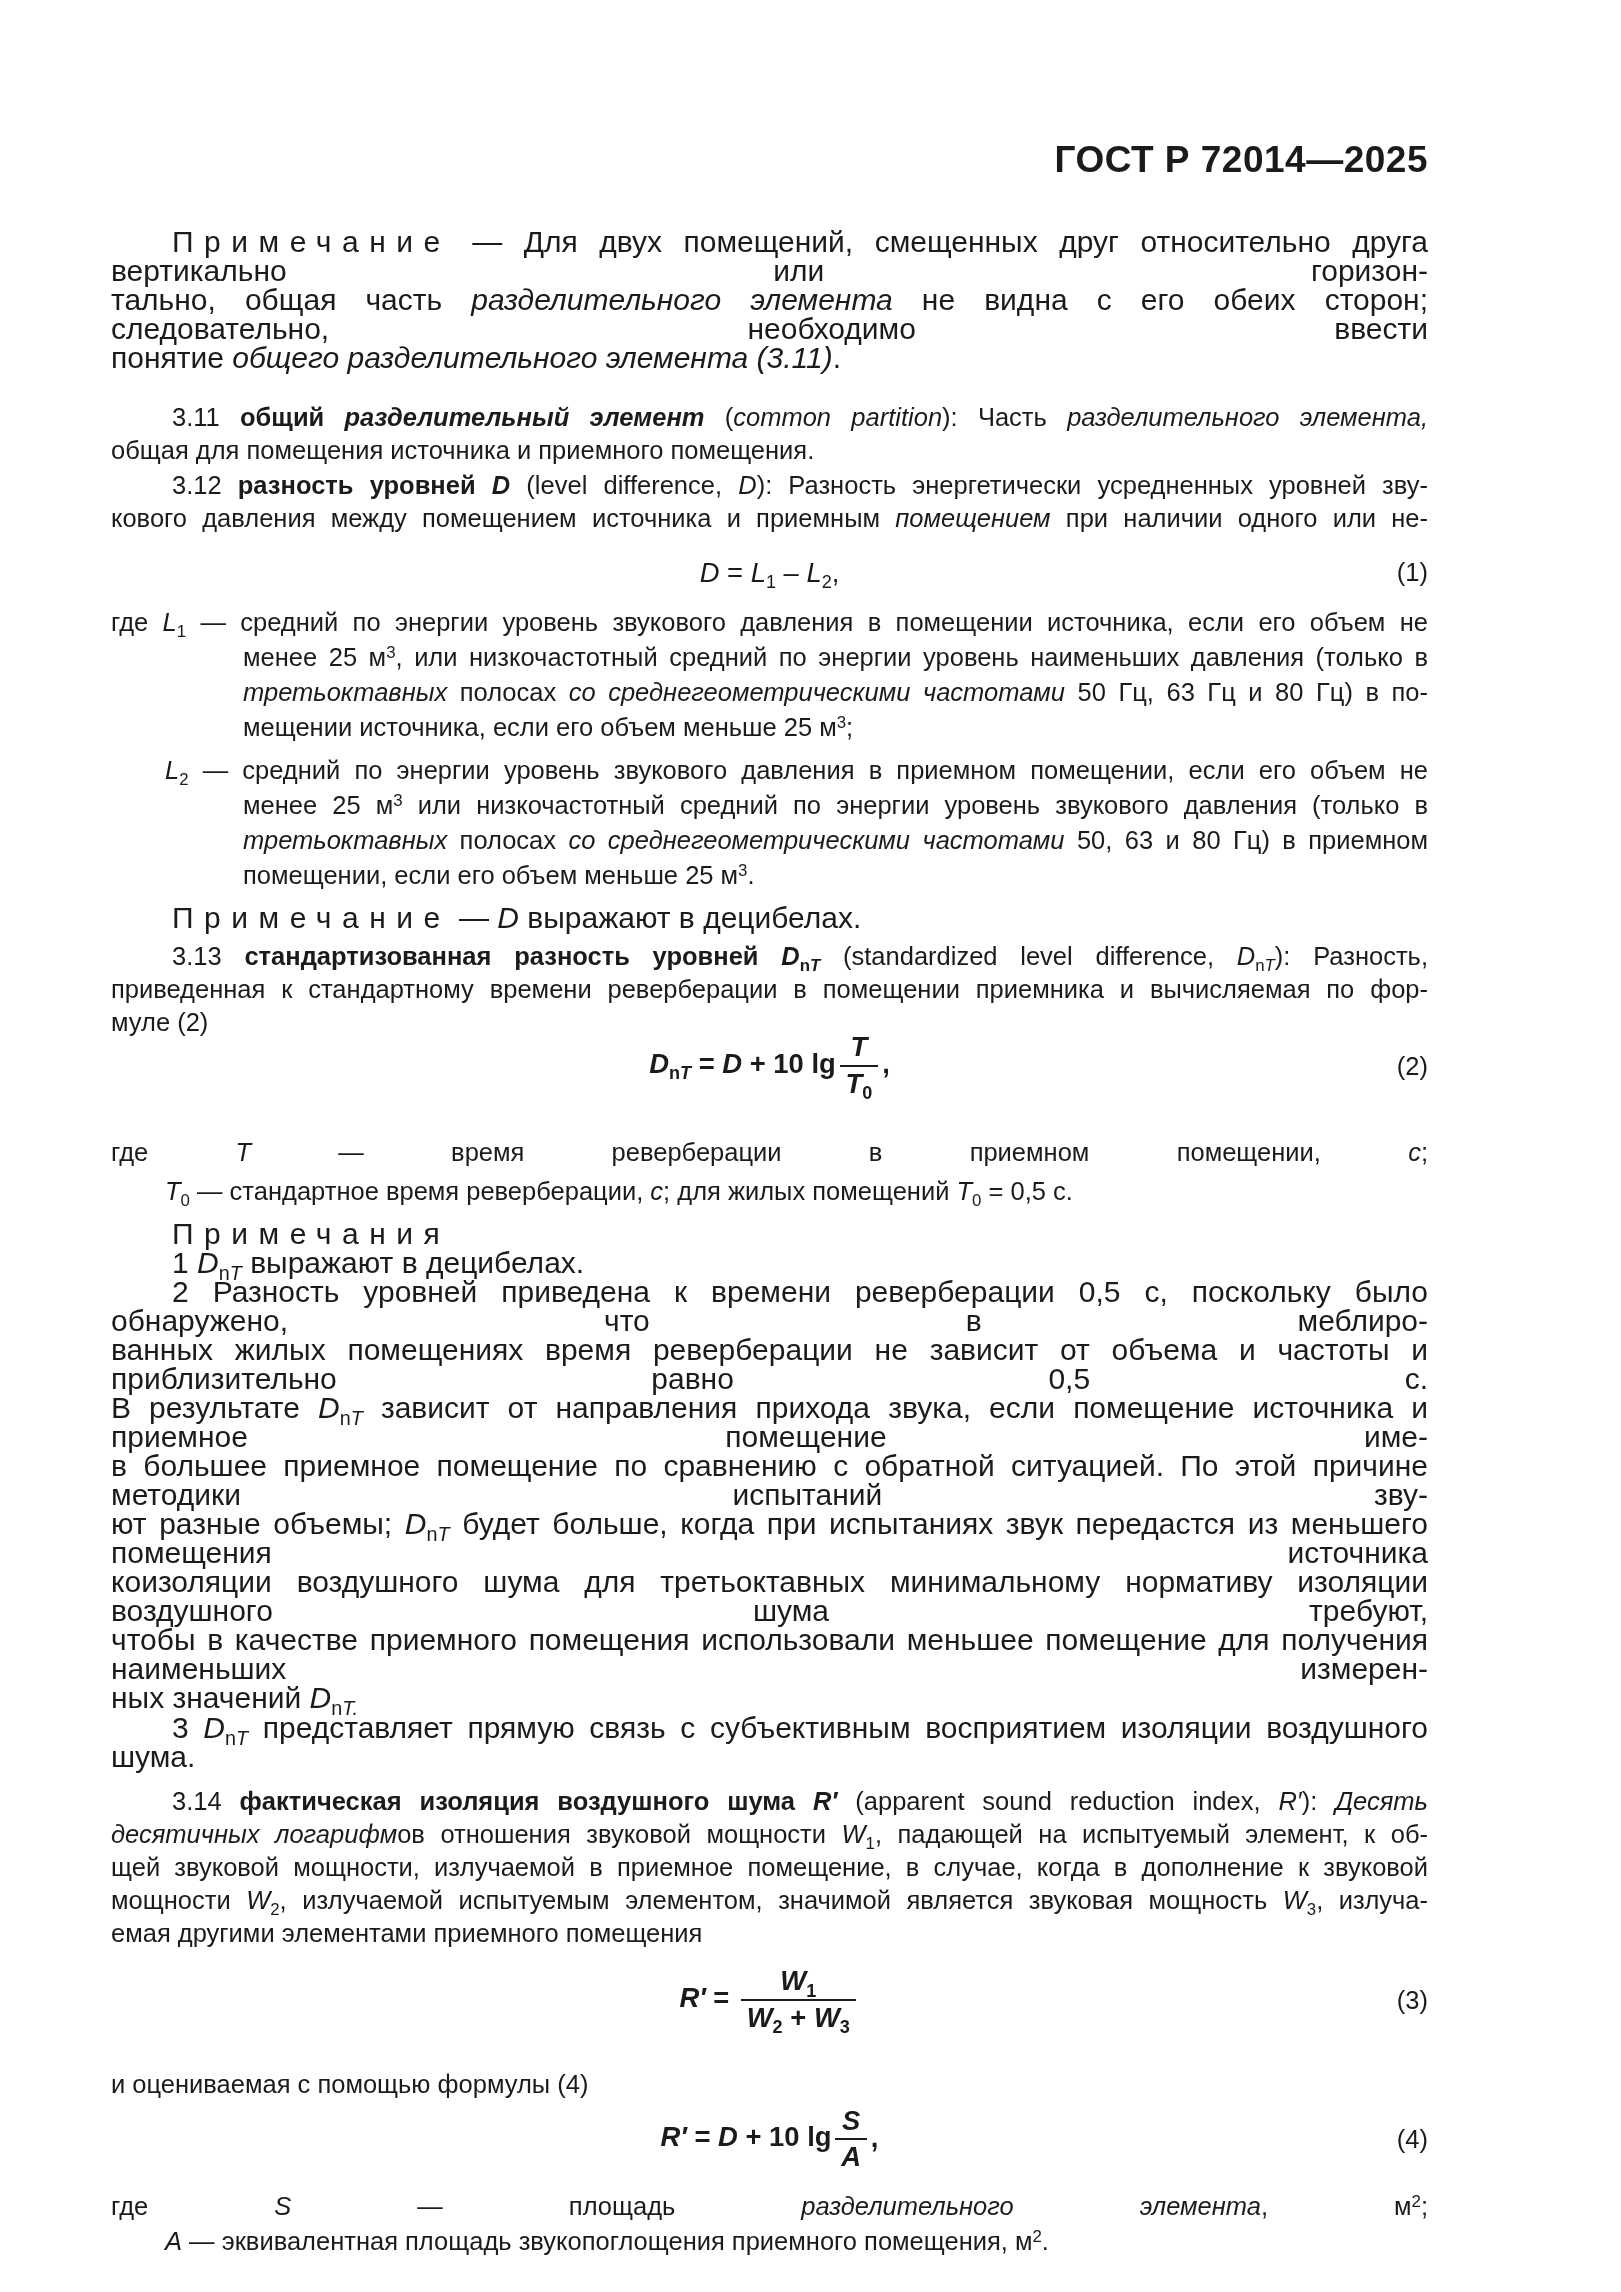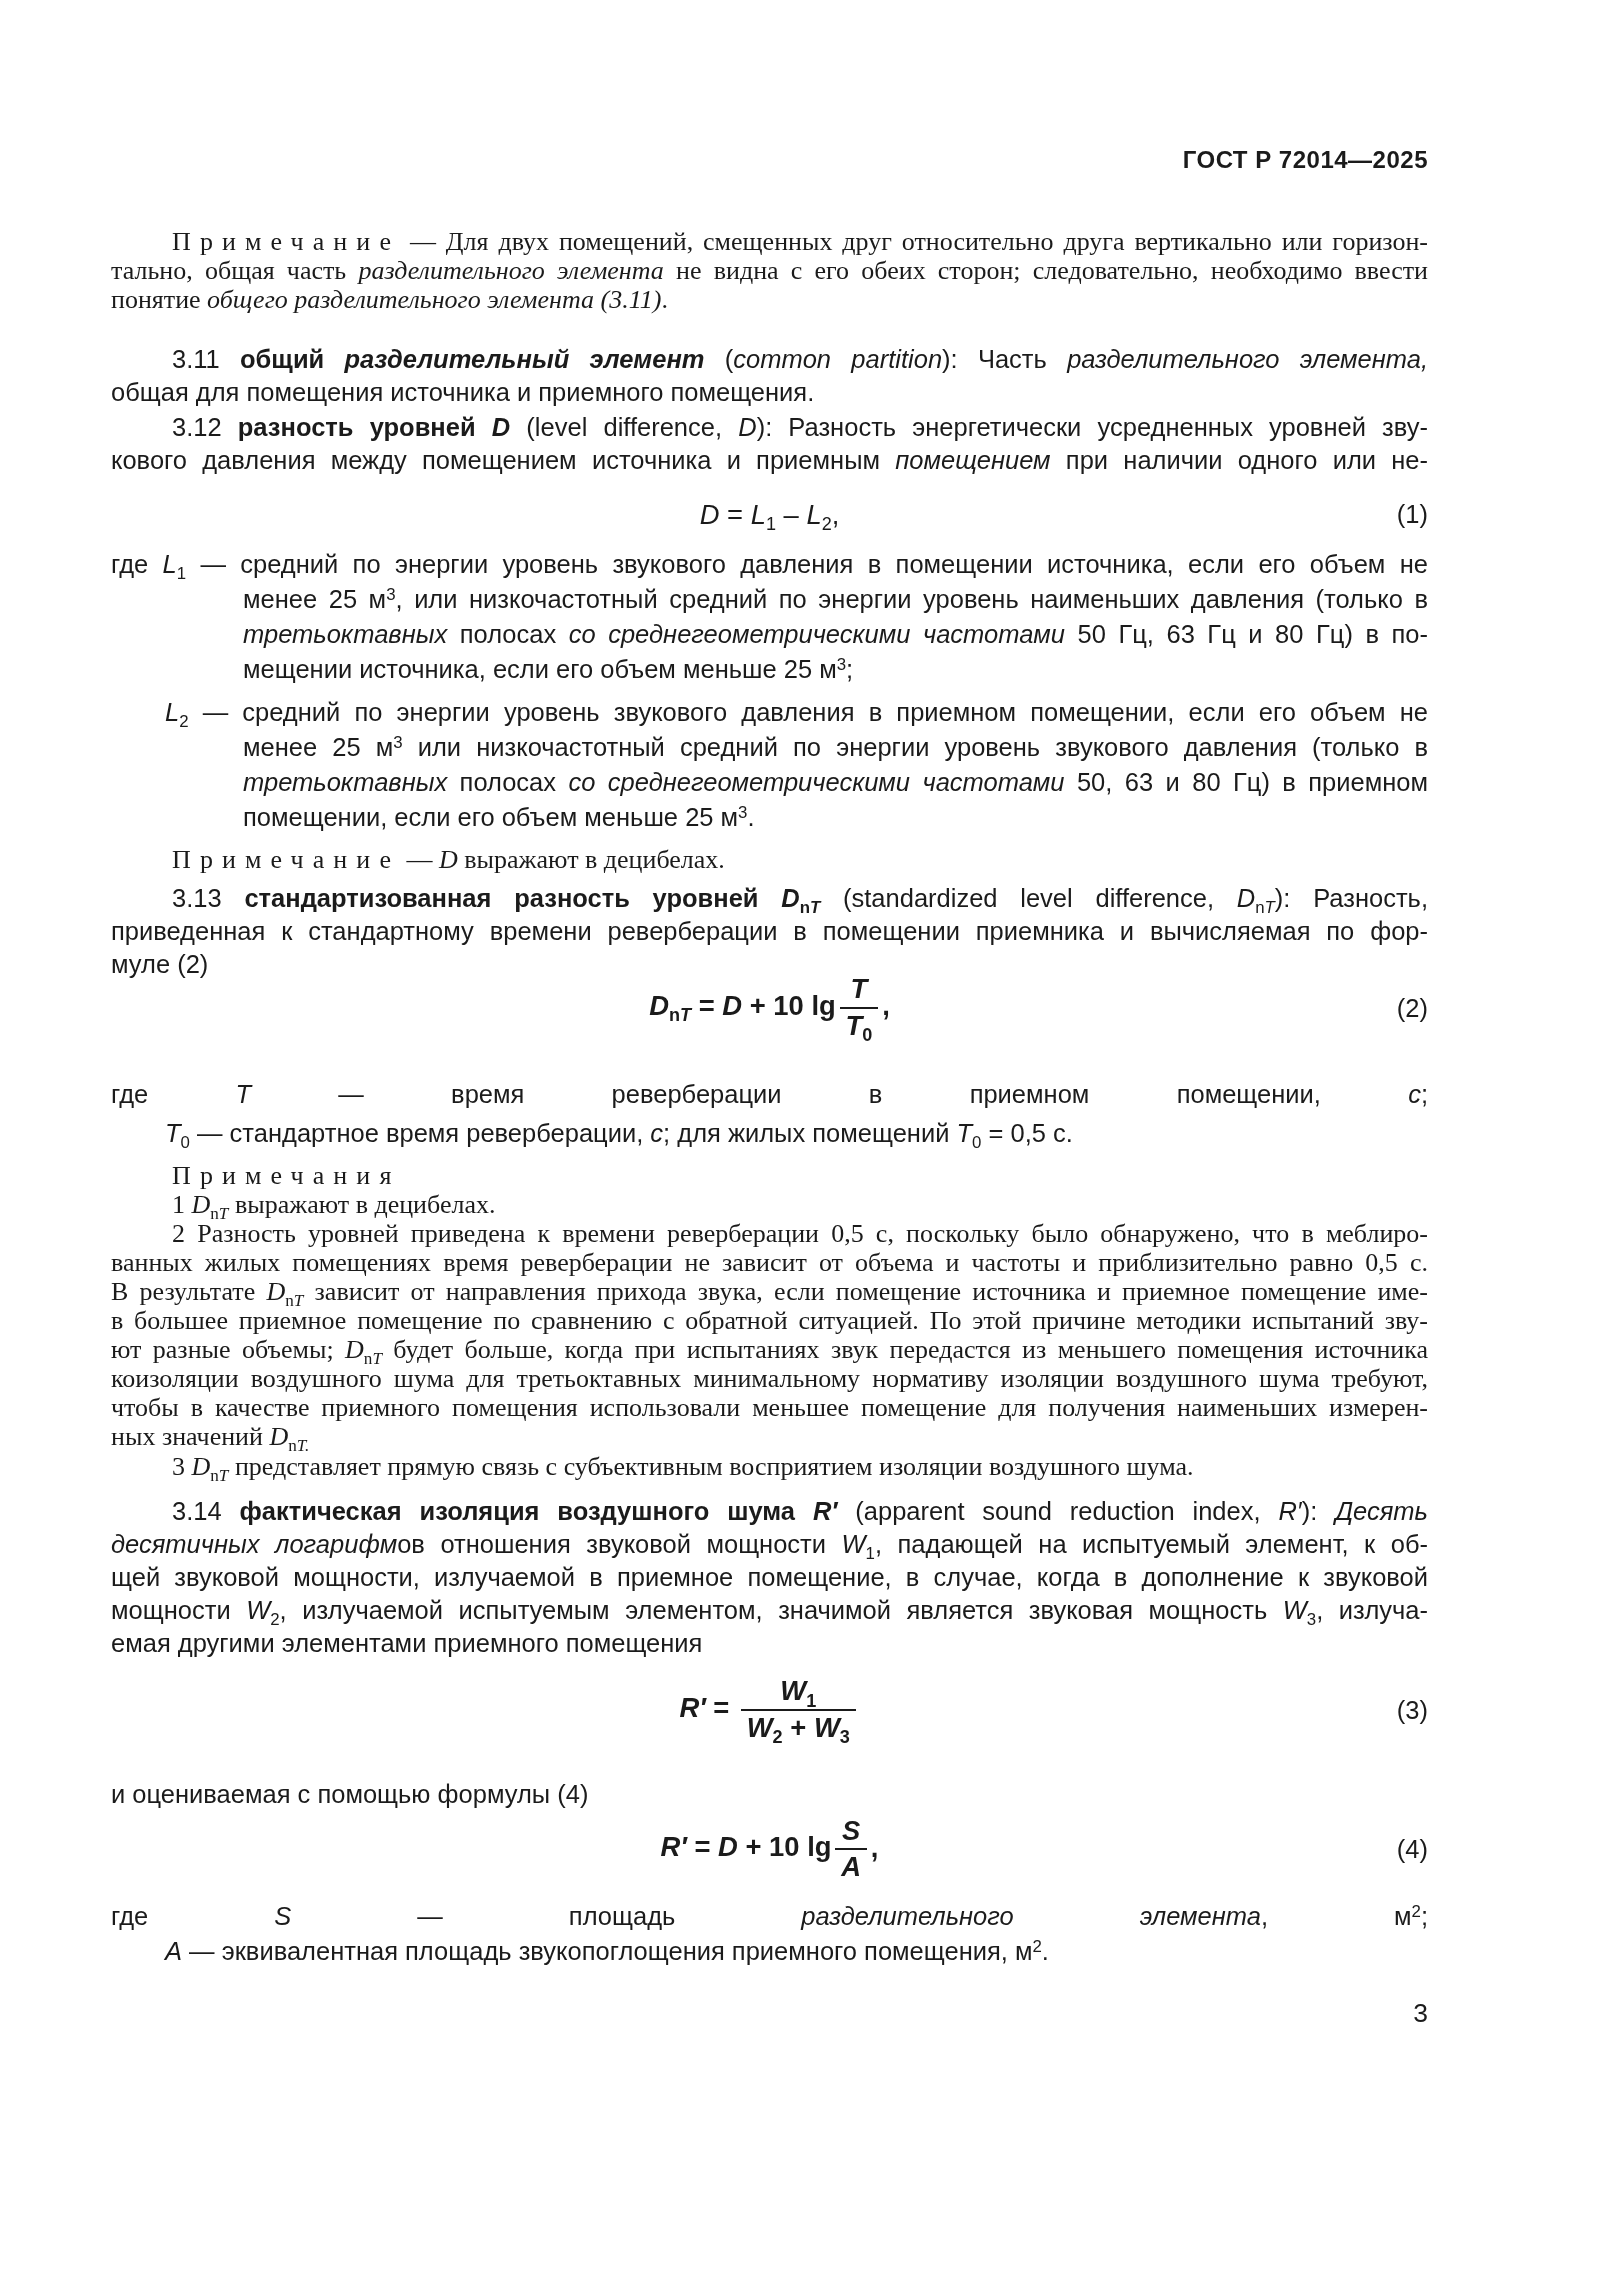--- a/index.html
+++ b/index.html
@@ -10,28 +10,28 @@
     font-family:"Liberation Sans",sans-serif;
     color:#1b1b1b;
     overflow:hidden;
     margin:0 auto;
   }
   .content{position:absolute;left:111px;top:0;width:1317px;}
   .doc-header{
     margin-top:143px;
     text-align:right;
     font-weight:bold;
-    font-size:24px;line-height:33px;
+    font-size:37px;line-height:33px;
     letter-spacing:0.5px;
   }
   
   .tb{font-size:25.5px;line-height:33px;}
   .tb .ln{text-align:justify;text-align-last:justify;}
   .tb .ln.last{text-align-last:left;}
-  .small{font-size:26px;line-height:29px;font-family:Liberation Serif, serif;}
+  .small{font-size:30px;line-height:29px;}
   .lh30 .ln{line-height:29px;}
   .lh36 .ln{line-height:35px;}
   .lh40 .ln{line-height:39px;}
   
   .r-i{font-style:italic;}
   .r-b{font-weight:bold;}
   .r-bi{font-weight:bold;font-style:italic;margin-top:36px;}
   .r-ls{letter-spacing:.35em;}
   .r-sub,.r-isub,.r-bsub,.r-bisub{font-size:66%;position:relative;top:.35em;line-height:0;}
   .r-isub{font-style:italic;}

